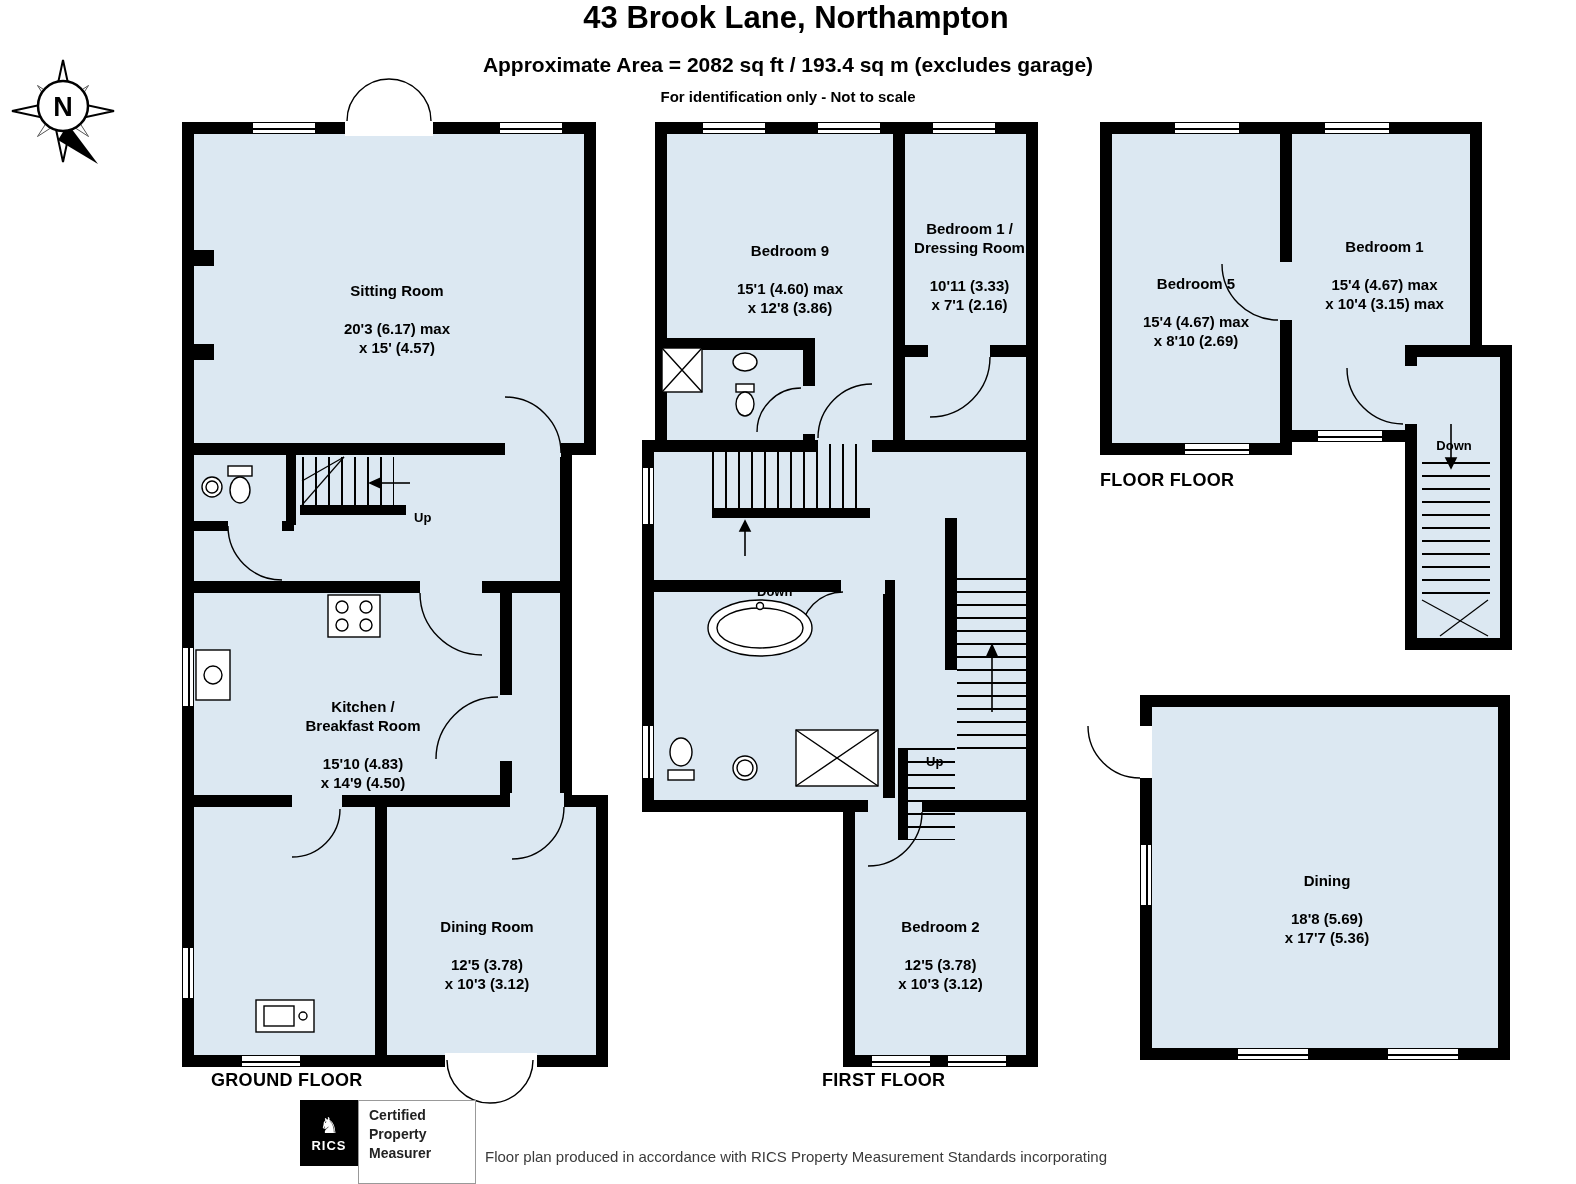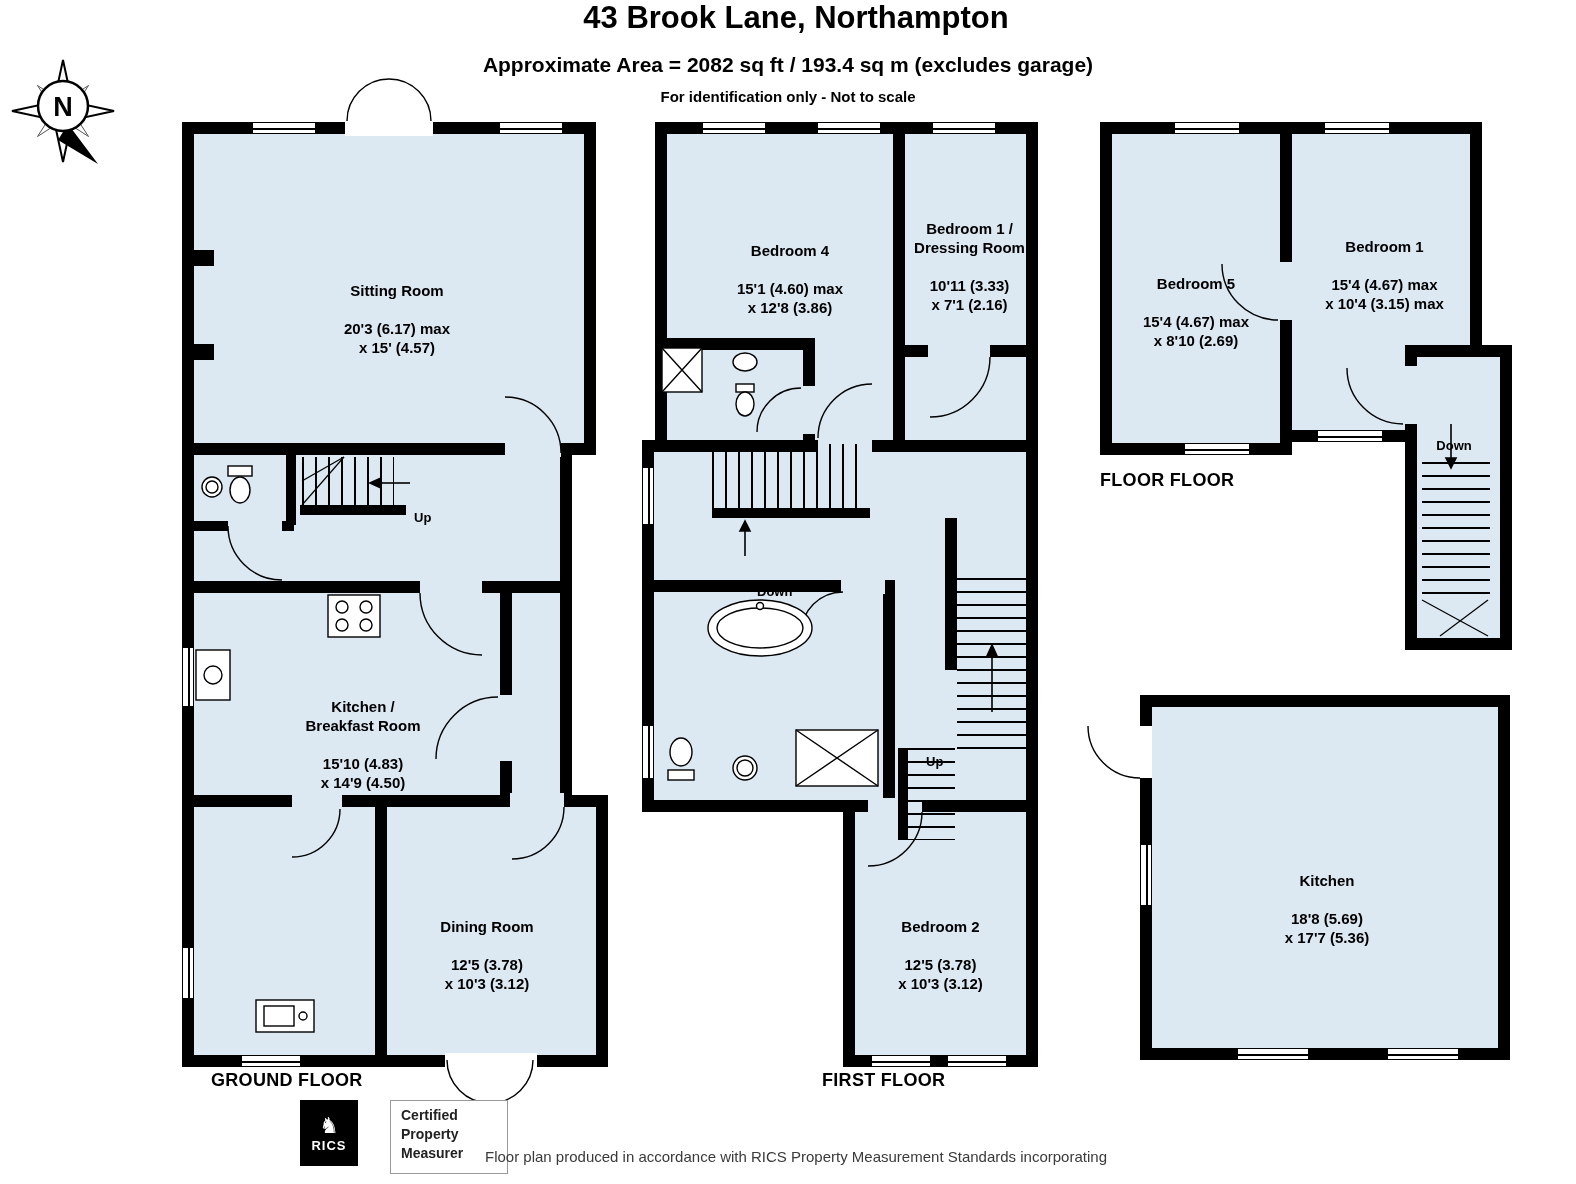--- a/index.html
+++ b/index.html
@@ -28,23 +28,23 @@
   .room-label{position:absolute;text-align:center;font-weight:700;font-size:15px;line-height:19px;
               white-space:pre-line;z-index:6;}
   .floor-label{position:absolute;font-weight:700;font-size:18px;letter-spacing:.3px;z-index:6;}
   .stair-label{position:absolute;font-weight:700;font-size:13px;z-index:6;margin-top:36px;}
   svg.overlay{position:absolute;left:0;top:0;z-index:5;pointer-events:none;}
   svg.compass{position:absolute;left:8px;top:56px;z-index:6;}
   .badge-black{position:absolute;left:300px;top:1100px;width:58px;height:66px;background:#000;
                z-index:6;display:flex;flex-direction:column;align-items:center;justify-content:center;}
   .badge-black .lion{color:#fff;font-size:22px;line-height:24px;}
   .badge-black .brand{color:#fff;font-weight:700;font-size:13px;letter-spacing:1px;}
-  .badge-white{position:absolute;left:358px;top:1100px;width:118px;height:74px;background:#fff;
+  .badge-white{position:absolute;left:358px;top:1100px;width:118px;height:84px;background:#fff;
                border:1px solid #999;box-sizing:border-box;z-index:6;
-               font-weight:700;font-size:14px;line-height:19px;padding:5px 16px 0 10px;white-space:pre-line;color:#222;margin-left:32px;}
+               font-weight:700;font-size:14px;line-height:19px;padding:5px 16px 0 10px;white-space:pre-line;color:#222;}
   .footer-text{position:absolute;left:485px;top:1104px;width:740px;font-size:15px;line-height:21px;
                color:#3a3a3a;z-index:6;white-space:pre-wrap;}
 </style>
 </head>
 <body>
 
 <div class="canvas">
 
   <div class="hdr-title">43 Brook Lane, Northampton</div>
   <div class="hdr-sub">Approximate Area = 2082 sq ft / 193.4 sq m (excludes garage)</div>
@@ -132,21 +132,21 @@
   <div class="winv" style="left:642px;top:468px;width:12px;height:56px;"></div>
   <div class="winv" style="left:642px;top:726px;width:12px;height:52px;"></div>
   <div class="winh" style="left:872px;top:1055px;width:58px;height:12px;"></div>
   <div class="winh" style="left:948px;top:1055px;width:58px;height:12px;"></div>
 
   <div class="stairs h" style="left:712px;top:444px;width:150px;height:64px;"></div>
   <div class="stairs v" style="left:957px;top:578px;width:72px;height:180px;"></div>
   <div class="stairs v" style="left:898px;top:748px;width:57px;height:92px;border-left:10px solid #000;box-sizing:border-box;"></div>
 
   <div class="room-label" style="left:665px;top:222px;width:250px;">
-    <div>Bedroom 4</div>
+    <div>Bedroom 9</div>
     <div>15'1 (4.60) max
 x 12'8 (3.86)</div>
   </div>
   <div class="room-label" style="left:901px;top:200px;width:137px;">
     <div>Bedroom 1 /
 Dressing Room</div>
     <div>10'11 (3.33)
 x 7'1 (2.16)</div>
   </div>
   <div class="room-label" style="left:853px;top:898px;width:175px;">
@@ -184,21 +184,21 @@
   </div>
   <div class="stair-label" style="left:1416px;top:402px;width:76px;text-align:center;">Down</div>
   <div class="floor-label" style="left:1100px;top:470px;">FLOOR FLOOR</div>
 
   <div class="room" style="left:1140px;top:695px;width:370px;height:365px;"></div>
   <div class="openw" style="left:1140px;top:726px;width:12px;height:52px;"></div>
   <div class="winv" style="left:1140px;top:845px;width:12px;height:60px;"></div>
   <div class="winh" style="left:1238px;top:1048px;width:70px;height:12px;"></div>
   <div class="winh" style="left:1388px;top:1048px;width:70px;height:12px;"></div>
   <div class="room-label" style="left:1227px;top:852px;width:200px;">
-    <div>Kitchen</div>
+    <div>Dining</div>
     <div>18'8 (5.69)
 x 17'7 (5.36)</div>
   </div>
 
   <svg class="overlay" width="1576" height="1184" viewBox="0 0 1576 1184">
     <g stroke="#000" stroke-width="1.4" fill="none">
       <path d="M347,121 A42,42 0 0 1 389,79"></path>
       <path d="M431,121 A42,42 0 0 0 389,79"></path>
       <path d="M561,453 A56,56 0 0 0 505,397"></path>
       <path d="M228,526 A54,54 0 0 0 282,580"></path>

